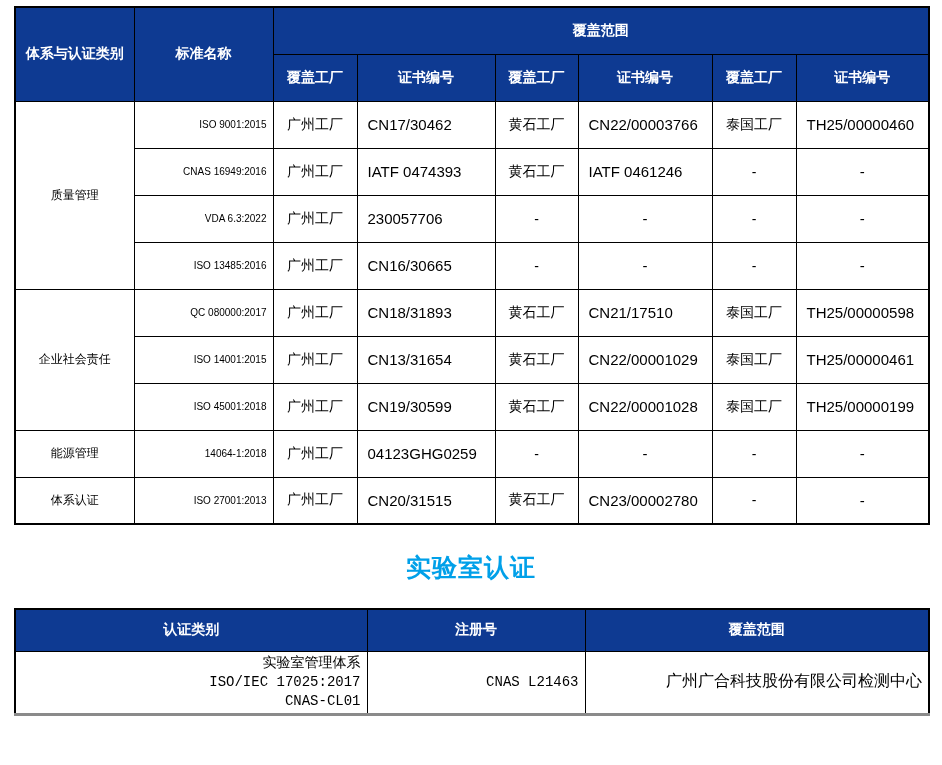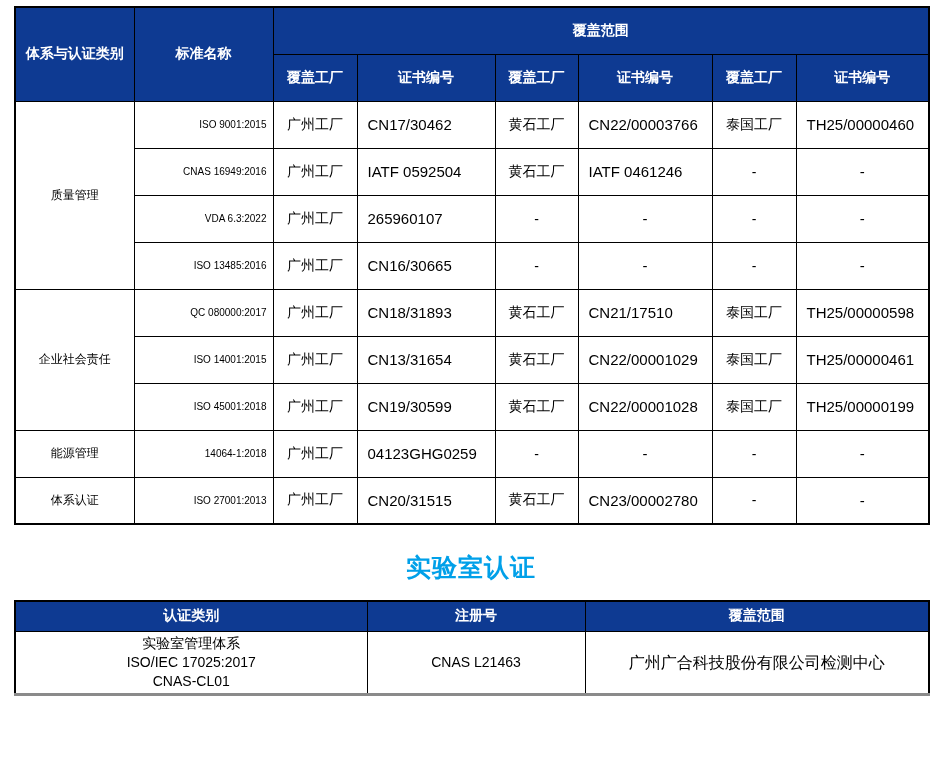--- a/index.html
+++ b/index.html
@@ -17,21 +17,21 @@
   }
   .page{width:942px;padding:6px 14px 20px 14px;}
   .sec-title{
     text-align:center;
     font-size:25px;
     font-weight:bold;
     color:var(--title-color);
     margin:2px 0 10px 0;
     letter-spacing:1px;
   }
-  .sec-title.second{margin-top:26px;margin-bottom:16px;}
+  .sec-title.second{margin-top:26px;margin-bottom:24px;}
   table{
     border-collapse:collapse;
     table-layout:fixed;
     width:914px;
   }
   th,td{
     border:1px solid var(--grid);
     padding:2px 6px;
     overflow:hidden;
   }
@@ -45,23 +45,23 @@
     text-align:center;
   }
   table.sys thead tr{height:47px;}
   table.sys tbody tr{height:47px;}
   table.sys tbody td{font-size:15px;text-align:center;}
   table.sys td.std{text-align:right;padding-left:12px;font-size:10px;}
   table.sys td.cert{text-align:left;padding-left:10px;font-size:15px;}
   table.sys td.fac{font-size:14px;}
   table.sys td.cat{font-size:12px;text-align:center;}
   table.sys td.dash{text-align:center;padding-left:6px;}
-  table.lab thead tr{height:30px;}
+  table.lab thead tr{height:42px;}
   table.lab tbody tr{height:62px;}
-  table.lab tbody td{font-size:14px;text-align:center;line-height:19px;}
+  table.lab tbody td{font-size:14px;text-align:right;line-height:19px;font-family:Liberation Mono, monospace;}
   table.lab td .line{line-height:19px;}
   table.lab td.scope{font-size:16px;}
 </style>
 </head>
 <body>
 
 <div class="page">
 
 
   <table class="sys">
@@ -97,30 +97,30 @@
           <td class="fac">广州工厂</td>
           <td class="cert">CN17/30462</td>
           <td class="fac">黄石工厂</td>
           <td class="cert">CN22/00003766</td>
           <td class="fac">泰国工厂</td>
           <td class="cert">TH25/00000460</td>
         </tr>
         <tr>
           <td class="std">CNAS 16949:2016</td>
           <td class="fac">广州工厂</td>
-          <td class="cert">IATF 0592504</td>
+          <td class="cert">IATF 0474393</td>
           <td class="fac">黄石工厂</td>
           <td class="cert">IATF 0461246</td>
           <td class="fac dash">-</td>
           <td class="cert dash">-</td>
         </tr>
         <tr>
           <td class="std">VDA 6.3:2022</td>
           <td class="fac">广州工厂</td>
-          <td class="cert">265960107</td>
+          <td class="cert">230057706</td>
           <td class="fac dash">-</td>
           <td class="cert dash">-</td>
           <td class="fac dash">-</td>
           <td class="cert dash">-</td>
         </tr>
         <tr>
           <td class="std">ISO 13485:2016</td>
           <td class="fac">广州工厂</td>
           <td class="cert">CN16/30665</td>
           <td class="fac dash">-</td>

